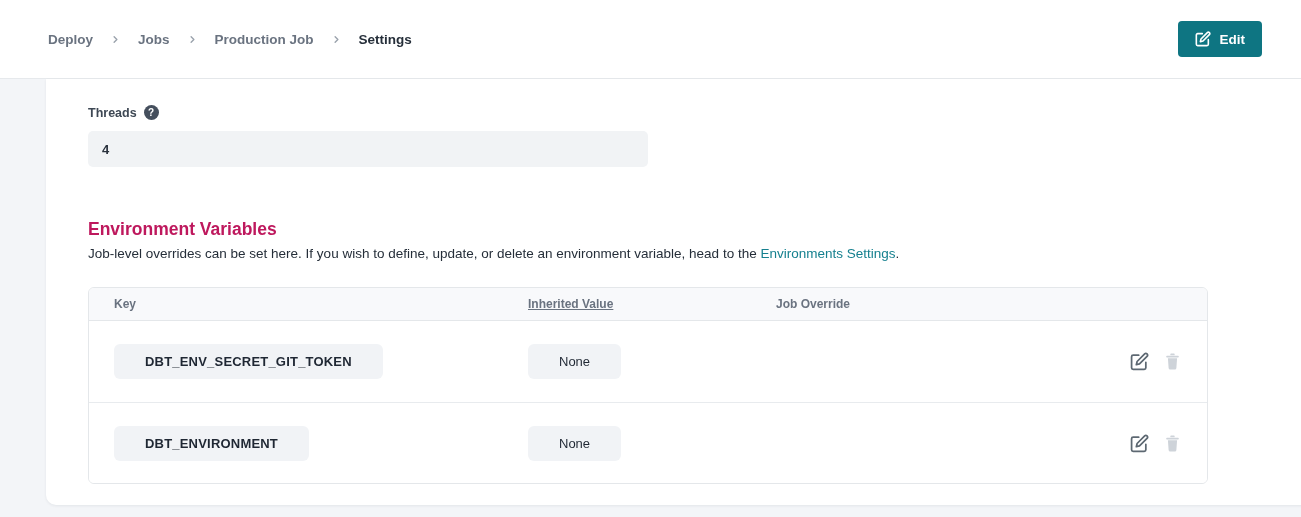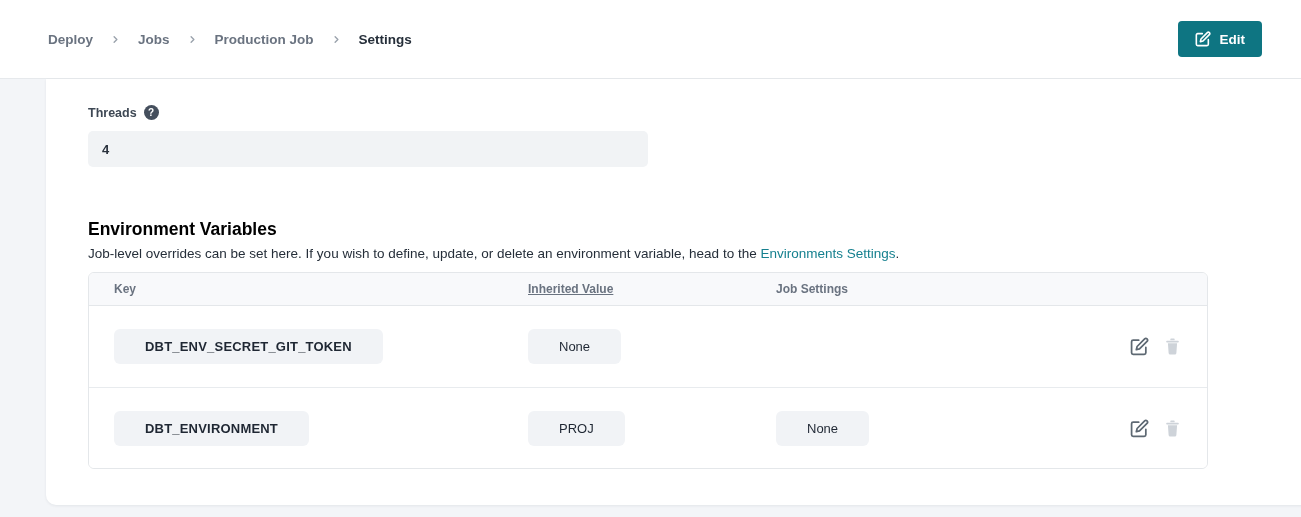--- a/index.html
+++ b/index.html
@@ -96,36 +96,36 @@
     font-size:13px;
     font-weight:700;
     color:#2a323d;
   }
 
   
   .section-title {
     margin-top:52px;
     font-size:17.5px;
     font-weight:700;
-    color:#000000;
+    color:#be185d;
   }
   .section-desc {
     margin-top:6px;
     font-size:13.5px;
     color:#252e39;
   }
   .section-desc a {
     color:#16808f;
     text-decoration:none;
     cursor:pointer;
   }
 
   
   .env-table {
-    margin-top:11px;
+    margin-top:26px;
     width:1120px;
     border:1px solid #e4e7ea;
     border-radius:6px;
     overflow:hidden;
   }
   .thead {
     display:flex;
     align-items:center;
     height:33px;
     background:#f8f9fb;
@@ -226,21 +226,21 @@
   <div class="section-title">Environment Variables</div>
   <div class="section-desc">
     <span>Job-level overrides can be set here. If you wish to define, update, or delete an environment variable, head to the </span><a>Environments Settings</a><span>.</span>
   </div>
 
   
   <div class="env-table">
     <div class="thead">
       <div class="col-key">Key</div>
       <div class="col-inh">Inherited Value</div>
-      <div class="col-ovr">Job Settings</div>
+      <div class="col-ovr">Job Override</div>
       <div class="col-actions"></div>
     </div>
 
     <div class="trow">
       <div class="col-key">
         <span class="pill key-pill">DBT_ENV_SECRET_GIT_TOKEN</span>
       </div>
       <div class="col-ovr">
         <span class="pill">None</span>
       </div>
@@ -258,23 +258,20 @@
               <rect x="9.2" y="2" width="5.6" height="2.2" rx="1.1"></rect>
             </svg>
         </button>
       </div>
     </div>
 
     <div class="trow">
       <div class="col-key">
         <span class="pill key-pill">DBT_ENVIRONMENT</span>
       </div>
-      <div class="col-inh">
-        <span class="pill">PROJ</span>
-      </div>
       <div class="col-ovr">
         <span class="pill">None</span>
       </div>
       <div class="col-actions">
         <button class="icon-btn icon-edit">
           <svg width="19" height="19" viewBox="0 0 24 24" fill="none" stroke="currentColor" stroke-width="2.2" stroke-linecap="round" stroke-linejoin="round">
               <path d="M11 4H4a2 2 0 0 0-2 2v14a2 2 0 0 0 2 2h14a2 2 0 0 0 2-2v-7"></path>
               <path d="M18.5 2.5a2.121 2.121 0 0 1 3 3L12 15l-4 1 1-4 9.5-9.5z"></path>
             </svg>
         </button>

